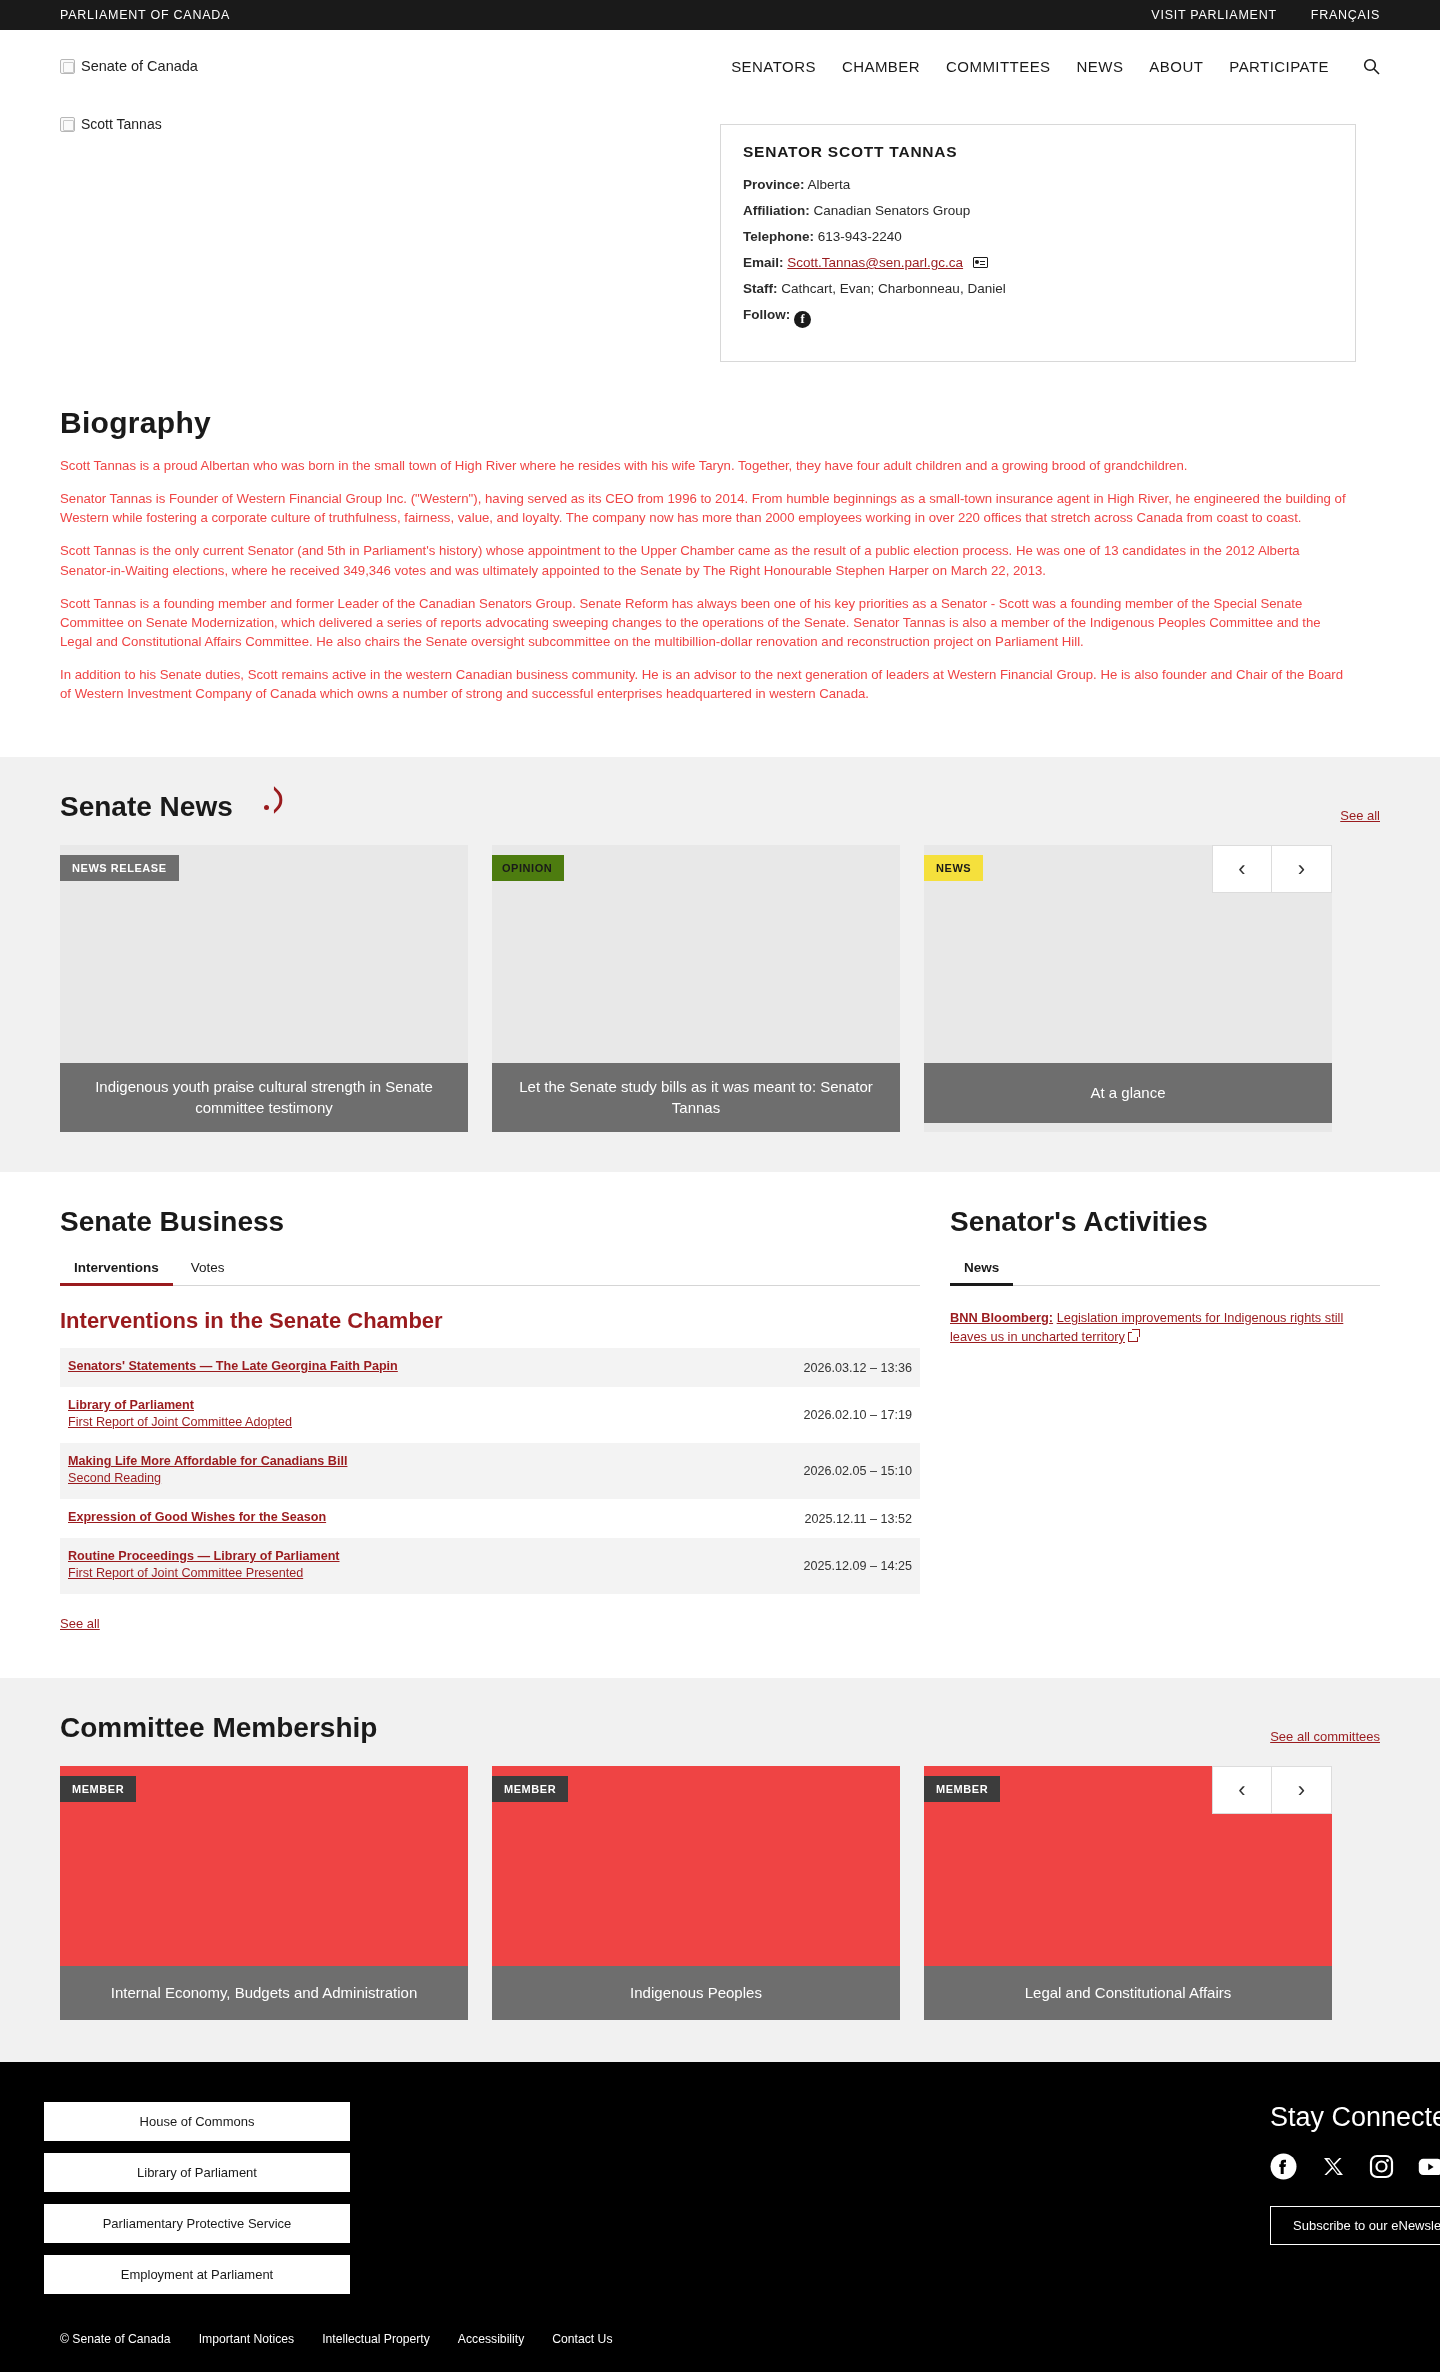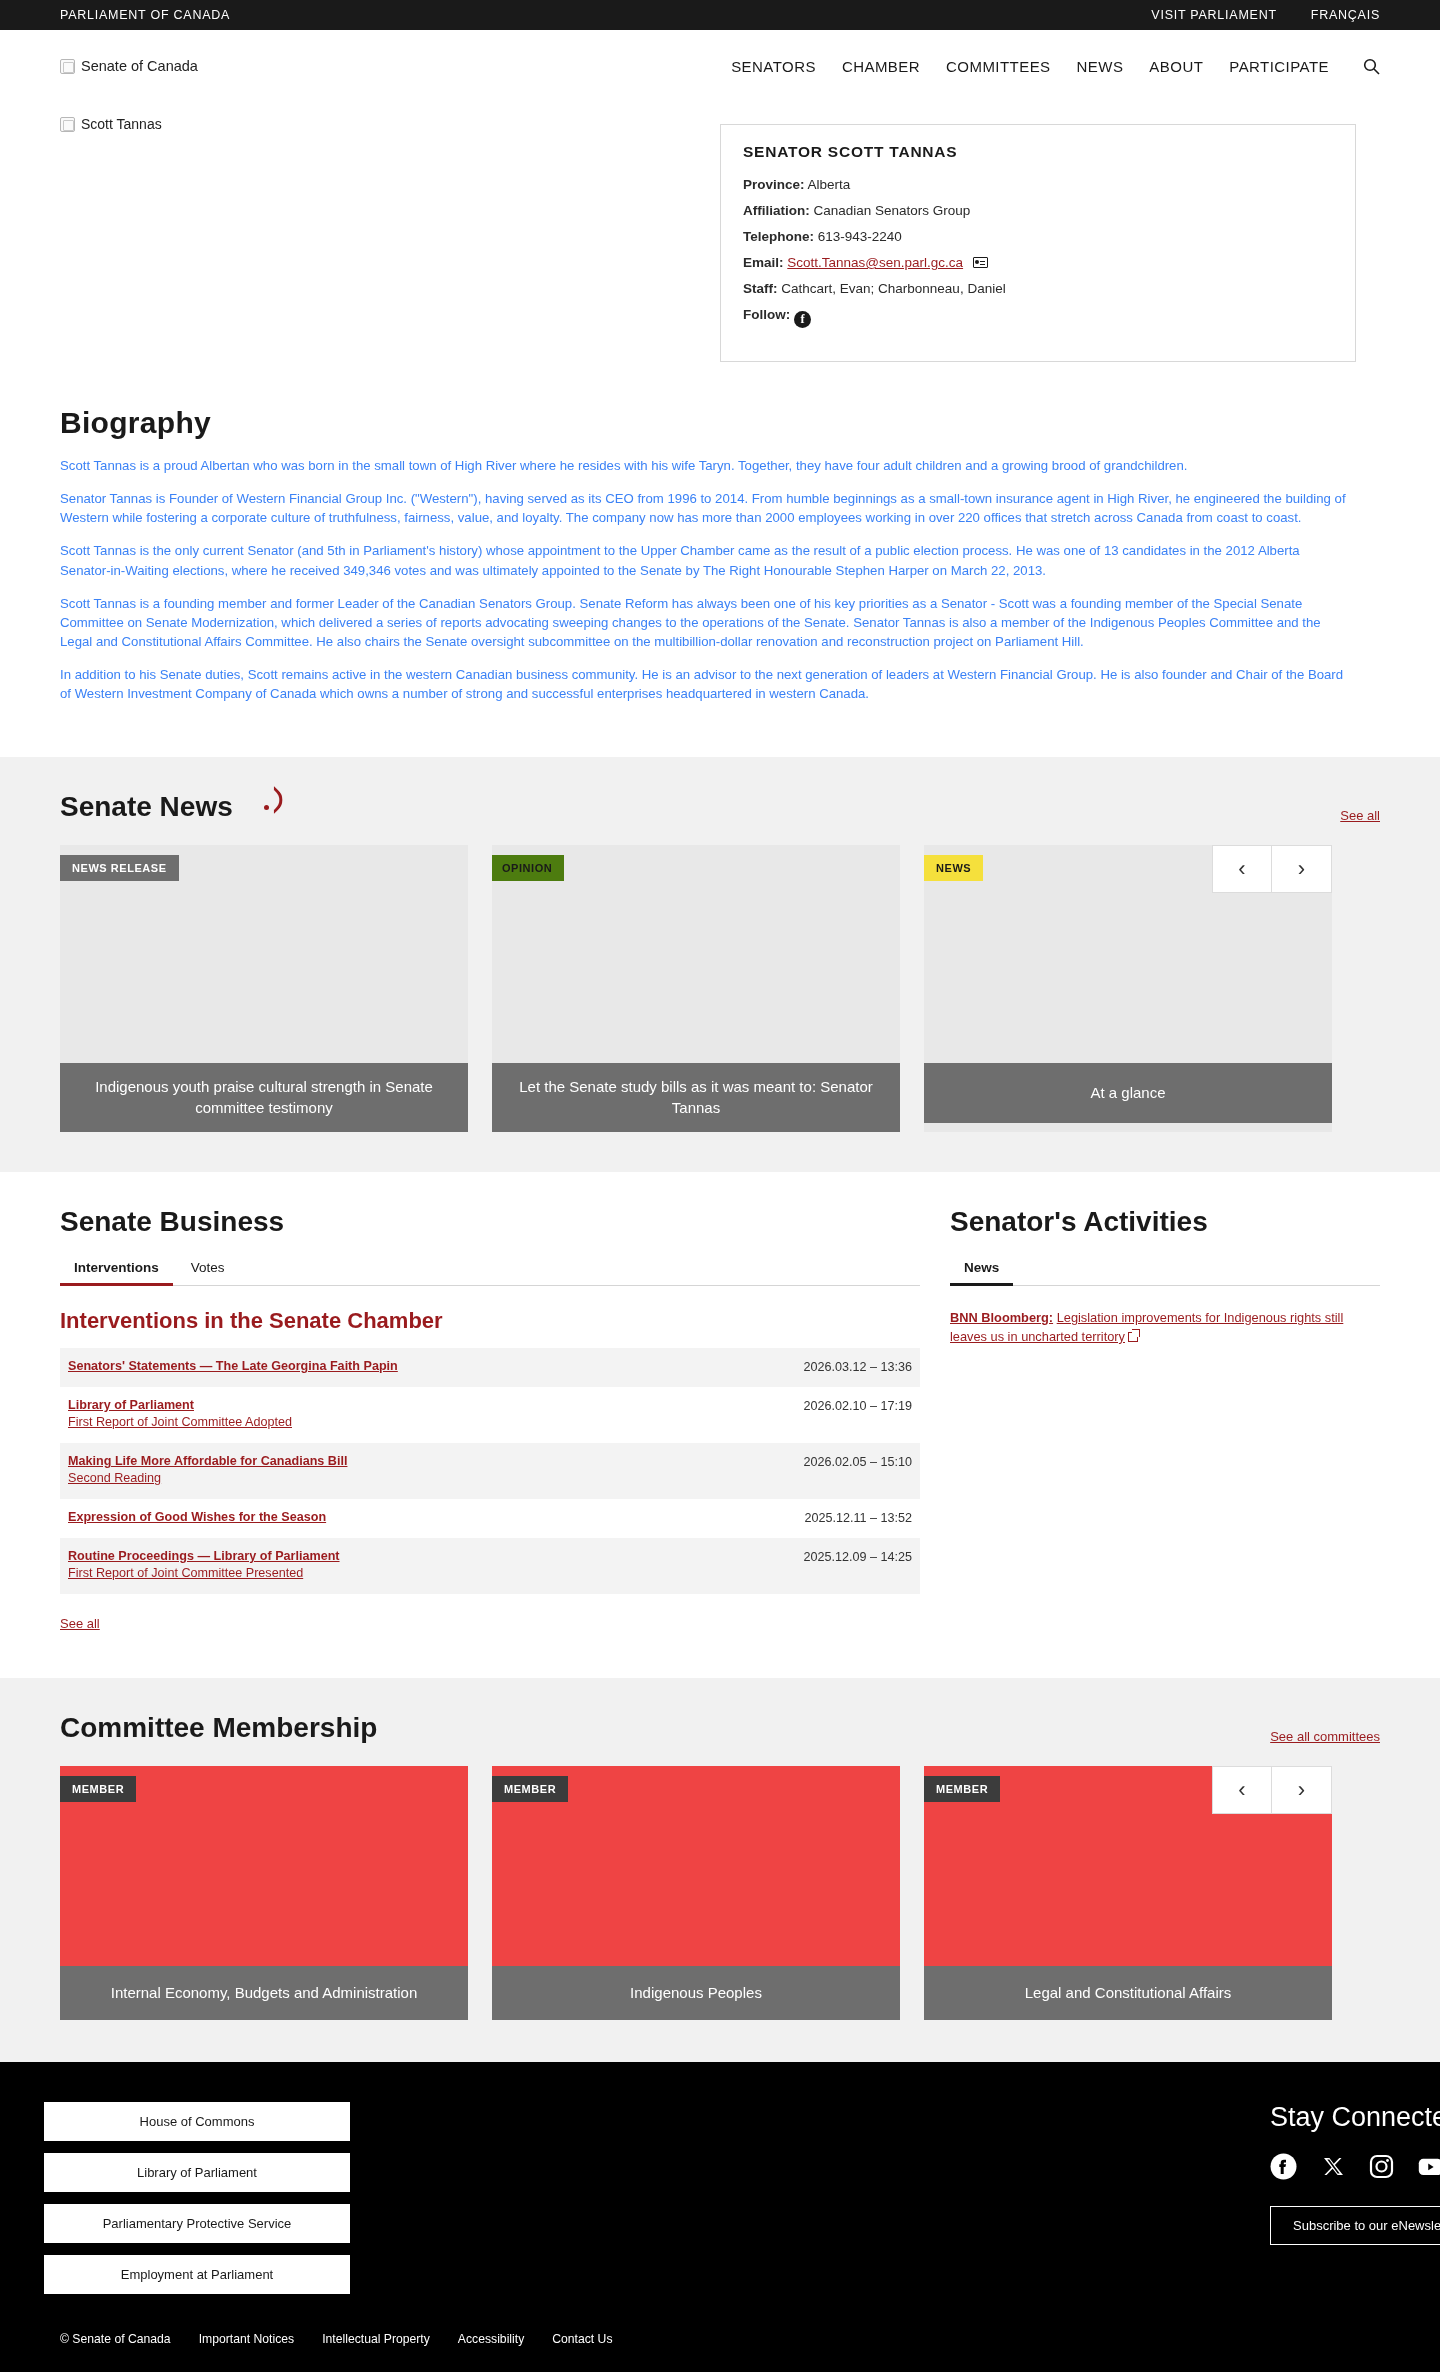--- a/index.html
+++ b/index.html
@@ -109,21 +109,21 @@
     text-align:center;line-height:17px;vertical-align:-4px;
     font-family:"Liberation Serif", serif;
   }
 
   
   .bio { padding:22px 60px 40px 60px; }
   .bio h1 {
     font-size:30px; margin:18px 0 16px 0; font-weight:bold; letter-spacing:.01em;
   }
   .bio p {
-    font-size:13.2px; line-height:1.45; margin:0 0 14px 0; color:#3b82f6;
+    font-size:13.2px; line-height:1.45; margin:0 0 14px 0; color:#ef4444;
     max-width:1290px;
   }
 
   
   .section-grey { background:#f1f1f1; padding:34px 60px 40px 60px; }
   .sec-head { display:flex; align-items:flex-end; }
   .sec-head h2 {
     font-size:28px; margin:0; font-weight:bold; flex:1;
     display:flex; align-items:flex-start; gap:28px;
   }
@@ -176,21 +176,21 @@
   .tab {
     font-size:13.5px; padding:8px 14px; cursor:pointer; color:#1a1a1a;
     border-bottom:3px solid transparent; margin-bottom:-1px;
   }
   .tab.active { font-weight:bold; border-bottom-color:#9a1b1e; }
   .tab-right.active { border-bottom-color:#1a1a1a; }
   .business-left h3 {
     font-size:22px; color:#9a1b1e; margin:6px 0 14px 0; font-weight:bold;
   }
   .int-row {
-    display:flex; justify-content:space-between; align-items:flex-start;
+    display:flex; justify-content:space-between; align-items:center;
     padding:11px 8px 11px 8px; font-size:12.6px; gap:20px;
   }
   .int-row:nth-child(even) { background:#f3f3f3; }
   .int-row .titles a { display:block; color:#9a1b1e; text-decoration:underline; margin-bottom:3px; font-weight:bold;}
   .int-row .titles a.sub { font-weight:normal; }
   .int-row .date { color:#333; white-space:nowrap; font-size:12.6px; padding-top:1px; }
   .see-all-block { display:inline-block; margin-top:22px; font-size:13px; color:#9a1b1e; text-decoration:underline; }
 
   .activity-item { font-size:12.8px; line-height:1.5; margin-top:6px; }
   .activity-item .src { color:#9a1b1e; font-weight:bold; text-decoration:underline; }

